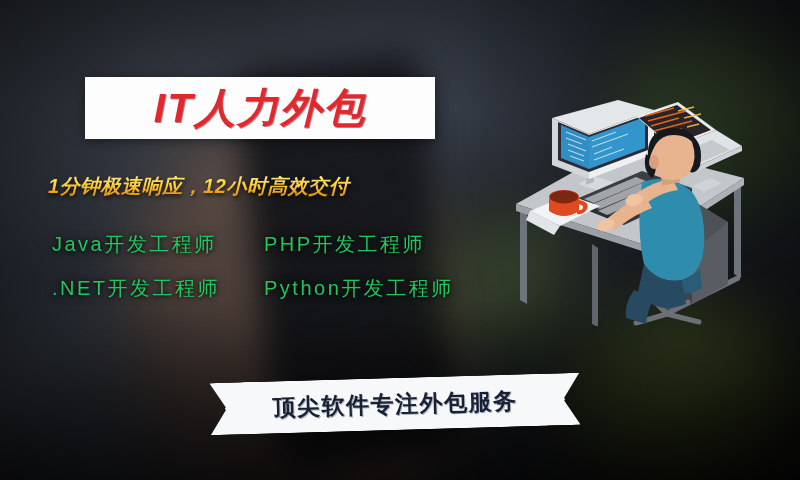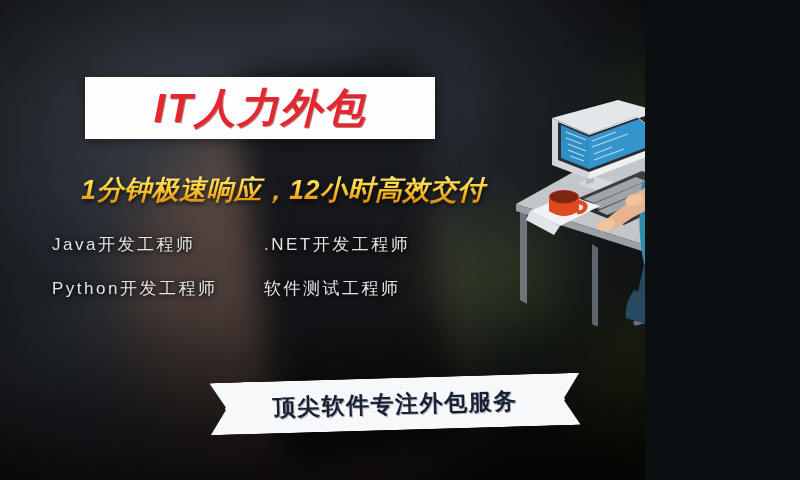--- a/index.html
+++ b/index.html
@@ -6,21 +6,21 @@
 
   html, body {
     width:800px; height:480px;
     overflow:hidden;
     background:#0c0f12;
     font-family:"Liberation Sans", "DejaVu Sans", sans-serif;
   }
 
   #banner {
     position:relative;
-    width:645px; height:480px;
+    width:800px; height:480px;
     overflow:hidden;
   }
 
   
   .bg-base {
     position:absolute; inset:0;
     background:
       radial-gradient(circle at 18% 10%, #5a6370 0%, rgba(90,99,112,0) 45%),
       radial-gradient(circle at 46% 0%,  #3c4450 0%, rgba(60,68,80,0) 38%),
       linear-gradient(150deg, #4a525e 0%, #343b46 26%, #22262c 52%, #171a1e 78%, #0e1012 100%);
@@ -104,48 +104,47 @@
     line-height:1;
     white-space:nowrap;
     text-shadow:1px 1px 0 rgba(140,12,18,.55);
   }
 
   
   #subtitle {
     position:absolute;
     left:48px; top:176px;
     width:470px;
-    font-size:27px;
+    font-size:20px;
     font-weight:bold;
     font-style:italic;
     letter-spacing:.5px;
     line-height:1.05;
     white-space:nowrap;
     background:linear-gradient(to bottom,#ffe577 0%,#ffd23c 40%,#f0a81c 72%,#d98b10 100%);
     -webkit-background-clip:text;
     background-clip:text;
     color:transparent;
     -webkit-text-fill-color:transparent;
     filter:drop-shadow(1px 2px 2px rgba(0,0,0,.75));
-    text-align:center;
   }
 
   
   #service-grid {
     position:absolute;
     left:52px; top:222px;
     width:460px;
     display:grid;
     grid-template-columns:212px 248px;
     grid-auto-rows:44px;
     align-items:center;
   }
   .service-item {
-    font-size:17px;
-    color:#e5e5e5;
+    font-size:20px;
+    color:#22c55e;
     letter-spacing:2.5px;
     white-space:nowrap;
     text-shadow:0 1px 4px rgba(0,0,0,.85), 0 0 10px rgba(0,0,0,.55);
   }
 
   
   #ribbon-wrap {
     position:absolute;
     left:210px; top:378px;
     width:370px; height:52px;
@@ -200,23 +199,23 @@
   <div class="bg-vignette"></div>
 
   <div id="title-plate">
     <div id="title-text">IT人力外包</div>
   </div>
 
   <div id="subtitle">1分钟极速响应，12小时高效交付</div>
 
   <div id="service-grid">
     <div class="service-item">Java开发工程师</div>
+    <div class="service-item">PHP开发工程师</div>
     <div class="service-item">.NET开发工程师</div>
     <div class="service-item">Python开发工程师</div>
-    <div class="service-item">软件测试工程师</div>
   </div>
 
   <div id="ribbon-wrap">
     <div id="ribbon-shape"></div>
     <div id="ribbon-body">
       <div id="ribbon-text">顶尖软件专注外包服务</div>
     </div>
   </div>
 
   <div id="illustration">

